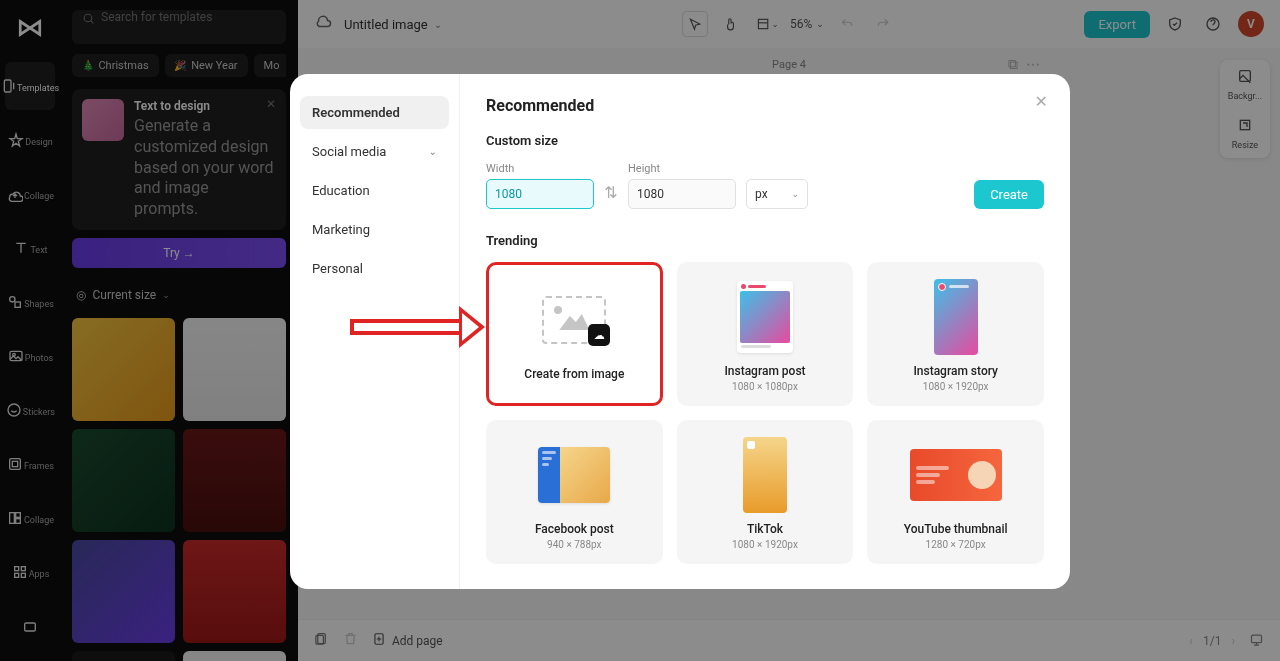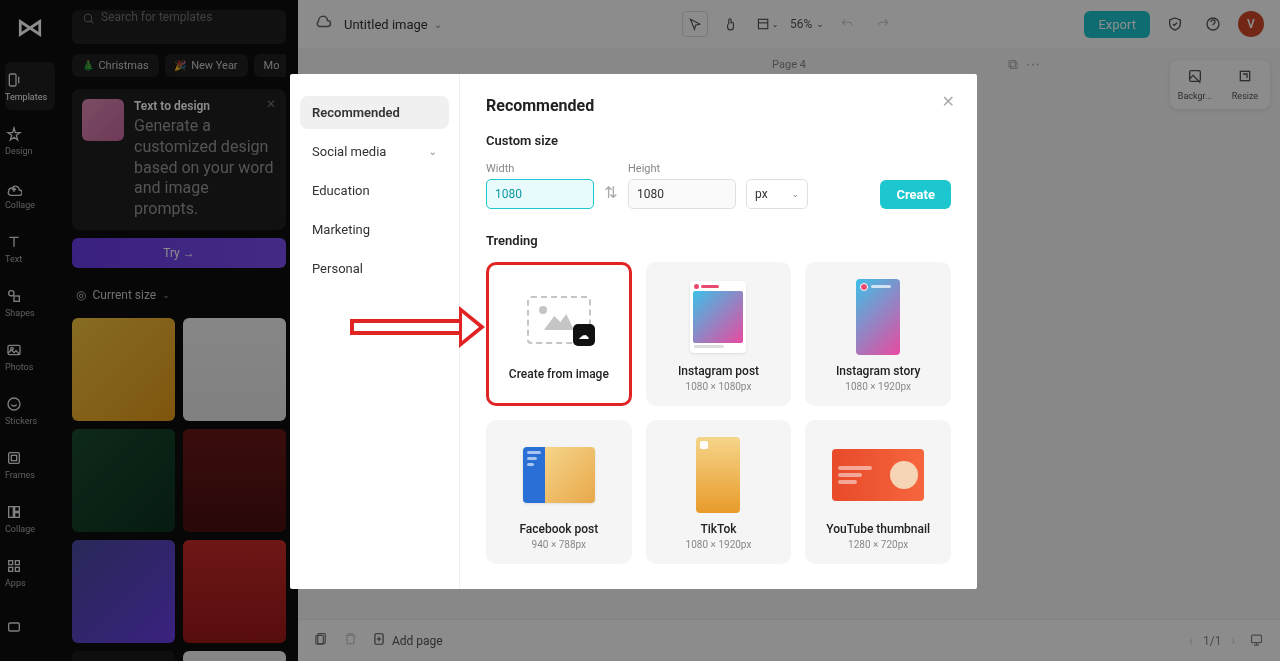--- a/index.html
+++ b/index.html
@@ -1,21 +1,21 @@
 <!DOCTYPE html>
 <html><head>
 <meta charset="utf-8">
 <style>
 * { margin: 0; padding: 0; box-sizing: border-box; font-family: -apple-system, BlinkMacSystemFont, "Segoe UI", Roboto, sans-serif; }
 body { background: #0d0d0d; width: 1280px; height: 661px; overflow: hidden; position: relative; }
 
 
 .icon-rail { position: absolute; left: 0; top: 0; width: 60px; height: 661px; background: #0d0d0d; display: flex; flex-direction: column; align-items: center; padding-top: 14px; }
 .logo { width: 28px; height: 28px; display: flex; align-items: center; justify-content: center; margin-bottom: 20px; }
-.rail-item { display: flex; flex-direction: column; align-items: flex-start; justify-content: center; width: 50px; height: 48px; margin-bottom: 6px; border-radius: 6px; cursor: pointer; }
+.rail-item { display: flex; flex-direction: row; align-items: center; justify-content: center; width: 50px; height: 48px; margin-bottom: 6px; border-radius: 6px; cursor: pointer; }
 .rail-item.active { background: #1f1f1f; }
 .rail-icon { width: 18px; height: 18px; display: flex; align-items: center; justify-content: center; color: #e5e5e5; font-size: 16px; }
 .rail-label { font-size: 9px; color: #aaa; margin-top: 3px; }
 .rail-item.active .rail-label { color: #fff; }
 
 
 .templates-sidebar { position: absolute; left: 60px; top: 0; width: 238px; height: 661px; background: #0d0d0d; padding: 10px 12px; overflow: hidden; }
 .search-box { background: #1f1f1f; border-radius: 6px; height: 34px; display: flex; padding: 0 10px; margin-bottom: 10px; }
 .search-box .si { color: #777; margin-right: 6px; }
 .search-box .st { color: #777; font-size: 12px; }
@@ -57,54 +57,54 @@
 .export-btn { background: #1dc7d0; color: #fff; font-size: 13px; padding: 6px 14px; border-radius: 6px; cursor: pointer; }
 .avatar { width: 26px; height: 26px; border-radius: 50%; background: #d14a2a; color: #fff; display: flex; align-items: center; justify-content: center; font-size: 12px; font-weight: 600; cursor: pointer; }
 
 
 .canvas-area { position: absolute; left: 298px; top: 48px; right: 0; bottom: 42px; background: #f7f7f7; }
 .page-label-row { display: flex; align-items: center; justify-content: center; gap: 8px; padding: 10px 0; position: relative; }
 .page-label { font-size: 11px; color: #888; }
 .page-icons { position: absolute; right: 240px; display: flex; gap: 8px; color: #aaa; font-size: 14px; }
 
 
-.right-float { position: absolute; right: 10px; top: 60px; background: #fff; border-radius: 8px; box-shadow: 0 1px 4px rgba(0,0,0,.1); display: flex; }
+.right-float { position: absolute; right: 10px; top: 60px; background: #fff; border-radius: 8px; box-shadow: 0 1px 4px rgba(0,0,0,.1); display: flex; flex-direction: column; }
 .rf-item { display: flex; flex-direction: column; align-items: center; padding: 8px 6px; cursor: pointer; width: 50px; }
 .rf-icon { font-size: 16px; color: #555; }
 .rf-label { font-size: 9px; color: #555; margin-top: 3px; }
 
 
 .bottombar { position: absolute; left: 298px; bottom: 0; right: 0; height: 42px; background: #fff; display: flex; align-items: center; padding: 0 16px; border-top: 1px solid #eee; }
 .bb-left { display: flex; gap: 14px; color: #777; }
 .bb-icon { cursor: pointer; font-size: 15px; }
 .add-page { display: flex; align-items: center; gap: 6px; font-size: 12px; color: #555; cursor: pointer; }
 .bb-right { margin-left: auto; display: flex; align-items: center; gap: 14px; color: #888; font-size: 12px; }
 .page-nav { display: flex; align-items: center; gap: 10px; }
 
 
 .overlay { position: absolute; inset: 0; background: rgba(0,0,0,.45); }
 
 
-.modal { position: absolute; left: 290px; top: 74px; width: 687px; height: 515px; background: #fff; border-radius: 2px; display: flex; overflow: hidden; }
+.modal { position: absolute; left: 290px; top: 74px; width: 780px; height: 515px; background: #fff; border-radius: 18px; display: flex; overflow: hidden; }
 .modal-left { width: 170px; padding: 22px 10px 10px 10px; border-right: 1px solid #f0f0f0; }
 .ml-item { font-size: 13px; color: #333; padding: 9px 12px; border-radius: 8px; cursor: pointer; display: flex; align-items: center; justify-content: space-between; margin-bottom: 6px; }
 .ml-item.active { background: #f0f0f0; font-weight: 600; }
 .ml-chev { font-size: 10px; color: #888; }
 .modal-right { flex: 1; padding: 22px 26px; position: relative; overflow-y: auto; }
 .modal-close { position: absolute; top: 18px; right: 22px; font-size: 16px; color: #aaa; cursor: pointer; }
 .mr-title { font-size: 16px; font-weight: 700; color: #222; margin-bottom: 18px; }
 .mr-sub { font-size: 13px; font-weight: 600; color: #222; margin-bottom: 14px; }
 .size-row { display: flex; align-items: flex-end; gap: 10px; margin-bottom: 24px; }
 .size-field { display: flex; flex-direction: column; }
 .size-label { font-size: 11px; color: #888; margin-bottom: 4px; }
 .size-input { width: 108px; height: 30px; border: 1px solid #e0e0e0; border-radius: 5px; padding: 0 8px; font-size: 12px; color: #333; background: #fafafa; }
 .size-input.active { border-color: #1dc7d0; background: #e8fafb; color: #0a9ba3; }
 .link-icon { width: 14px; color: #aaa; display: flex; justify-content: center; margin-bottom: 7px; }
 .unit-select { width: 62px; height: 30px; border: 1px solid #e0e0e0; border-radius: 5px; display: flex; align-items: center; justify-content: space-between; padding: 0 8px; font-size: 12px; color: #333; cursor: pointer; }
-.create-btn { margin-left: auto; background: #1dc7d0; color: #fff; font-size: 13px; padding: 7px 16px; border-radius: 6px; cursor: pointer; font-weight: bold; }
+.create-btn { margin-left: auto; background: #1dc7d0; color: #fff; font-size: 13px; padding: 7px 16px; border-radius: 6px; cursor: pointer; }
 
 .trending-grid { display: grid; grid-template-columns: repeat(3, 1fr); gap: 14px; }
 .tcard { background: #f5f5f5; border-radius: 10px; display: flex; flex-direction: column; align-items: center; padding: 18px 10px 14px; cursor: pointer; }
 .tcard.highlight { border: 3px solid #e02424; background: #fff; }
 .tcard-preview { width: 100%; height: 74px; display: flex; align-items: center; justify-content: center; margin-bottom: 10px; position: relative; }
 .tcard-name { font-size: 12px; color: #222; font-weight: 500; text-align: center; }
 .tcard-dim { font-size: 10px; color: #888; margin-top: 3px; }
 
 
 .cfi-box { width: 64px; height: 48px; border: 2px dashed #c5c5c5; border-radius: 4px; position: relative; display: flex; align-items: center; justify-content: center; }

